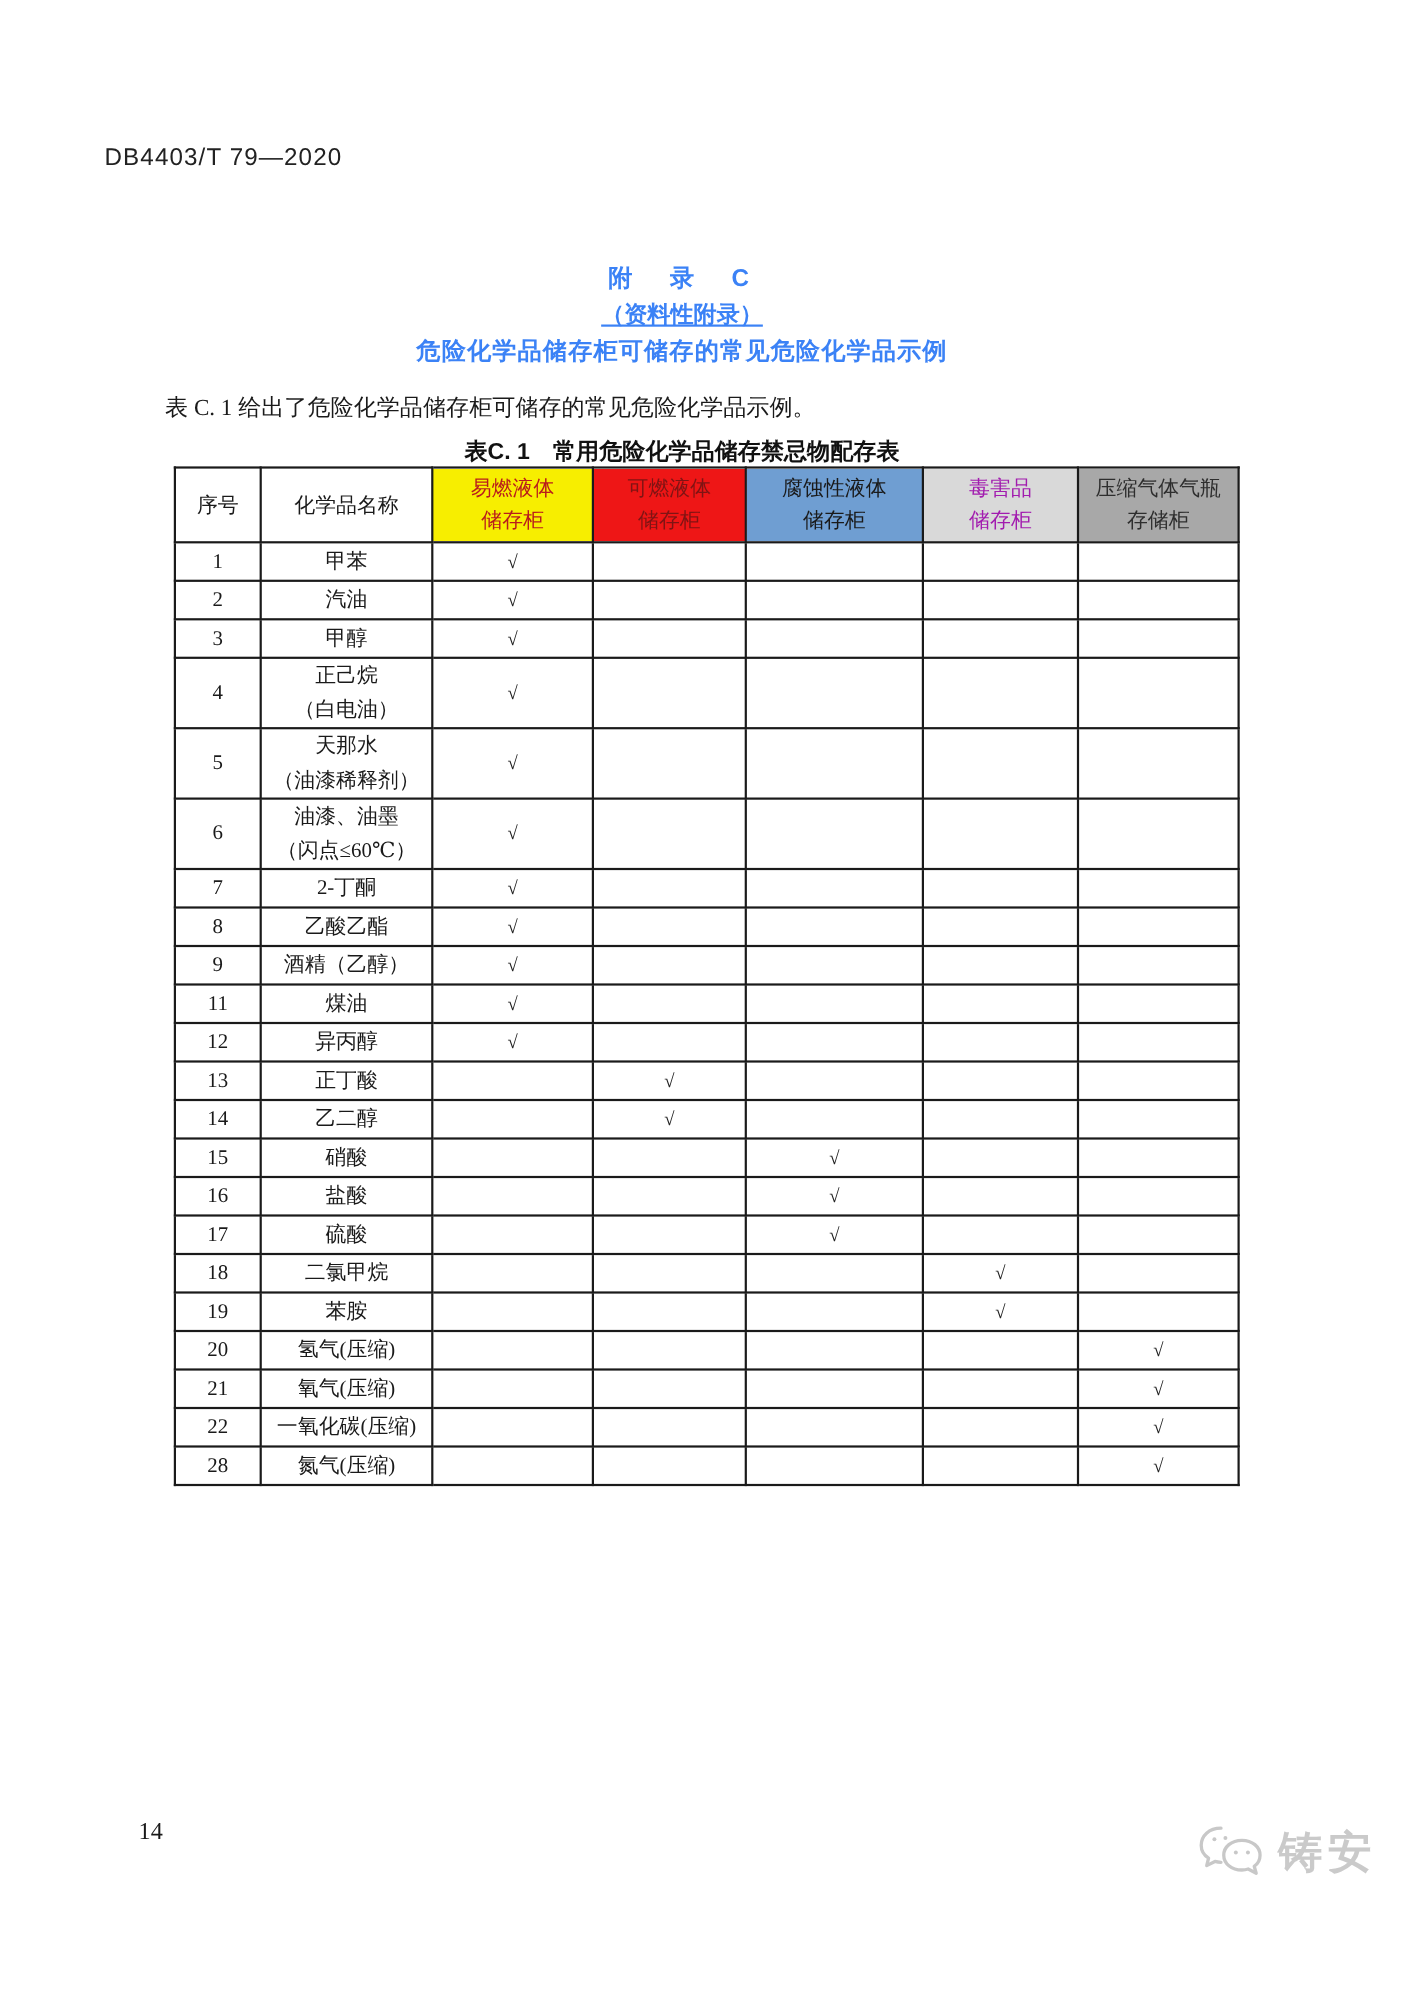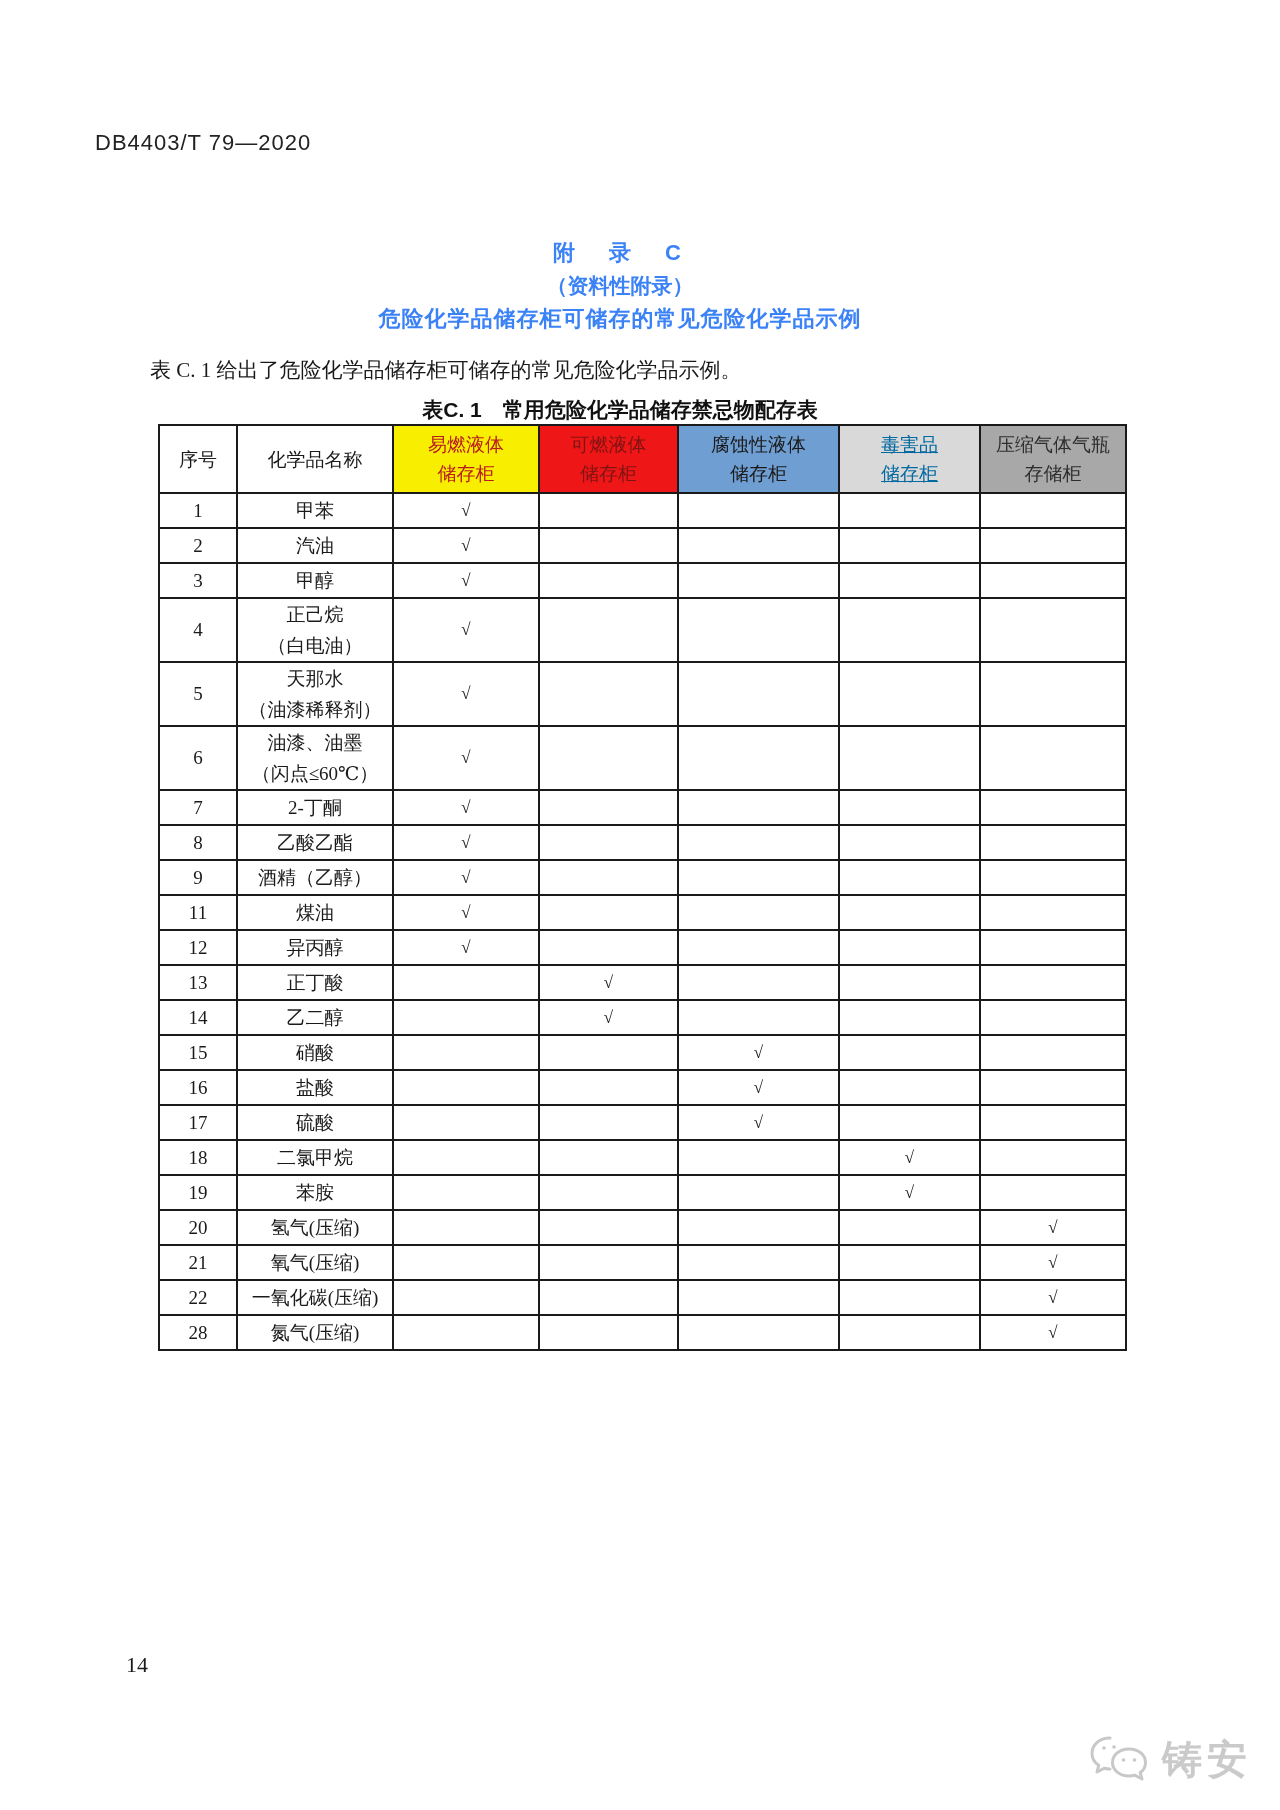--- a/index.html
+++ b/index.html
@@ -12,21 +12,21 @@
     overflow:hidden;
   }
   .doc-code{
     position:absolute;top:130px;left:95px;
     font-family:"Liberation Sans","DejaVu Sans",sans-serif;
     font-size:22px;letter-spacing:1px;color:#222;
   }
   .h-center{position:absolute;left:0;width:1240px;text-align:center;
     font-family:"Liberation Sans","DejaVu Sans",sans-serif;font-weight:bold;color:#3b82f6;}
   .h1{top:238px;font-size:22px;letter-spacing:6px;}
-  .h2{top:272px;font-size:21px;}
+  .h2{top:272px;font-size:21px;text-decoration:underline;}
   .h3{top:304px;font-size:22px;letter-spacing:1px;}
   .intro{
     position:absolute;top:356px;left:150px;
     font-size:21px;color:#1a1a1a;margin:0;
   }
   .caption{
     position:absolute;top:396px;left:0;width:1240px;text-align:center;
     font-family:"Liberation Sans","DejaVu Sans",sans-serif;
     font-weight:bold;font-size:21px;color:#111;
   }
@@ -57,21 +57,21 @@
   .c2{width:140px;}
   .c3{width:133px;}
   .c4{width:155px;}
   .c5{width:135px;}
   .c6{width:140px;}
   .page-number{
     position:absolute;top:1652px;left:126px;
     font-size:22px;color:#1a1a1a;
   }
   .watermark{
-    position:absolute;top:1732px;right:28px;
+    position:absolute;top:1656px;right:28px;
     display:flex;align-items:center;gap:10px;
     color:#c8c8c8;
   }
   .watermark .brand{
     font-family:"Liberation Sans","DejaVu Sans",sans-serif;
     font-size:40px;font-weight:bold;letter-spacing:5px;
     color:#cacaca;text-shadow:1px 1px 0 #ffffff;
   }
 </style>
 </head>
@@ -103,21 +103,21 @@
             <div>储存柜</div>
           </th>
           <th class="c3" style="background: rgb(238, 22, 22); color: rgb(127, 20, 20);">
             <div>可燃液体</div>
             <div>储存柜</div>
           </th>
           <th class="c4" style="background: rgb(111, 158, 210); color: rgb(26, 26, 26);">
             <div>腐蚀性液体</div>
             <div>储存柜</div>
           </th>
-          <th class="c5" style="background: rgb(217, 217, 217); color: #0369a1; text-decoration: underline;">
+          <th class="c5" style="background: rgb(217, 217, 217); color: #a21caf;">
             <div>毒害品</div>
             <div>储存柜</div>
           </th>
           <th class="c6" style="background: rgb(168, 168, 168); color: rgb(46, 46, 46);">
             <div>压缩气体气瓶</div>
             <div>存储柜</div>
           </th>
         </tr>
       </thead>
     <tbody>

